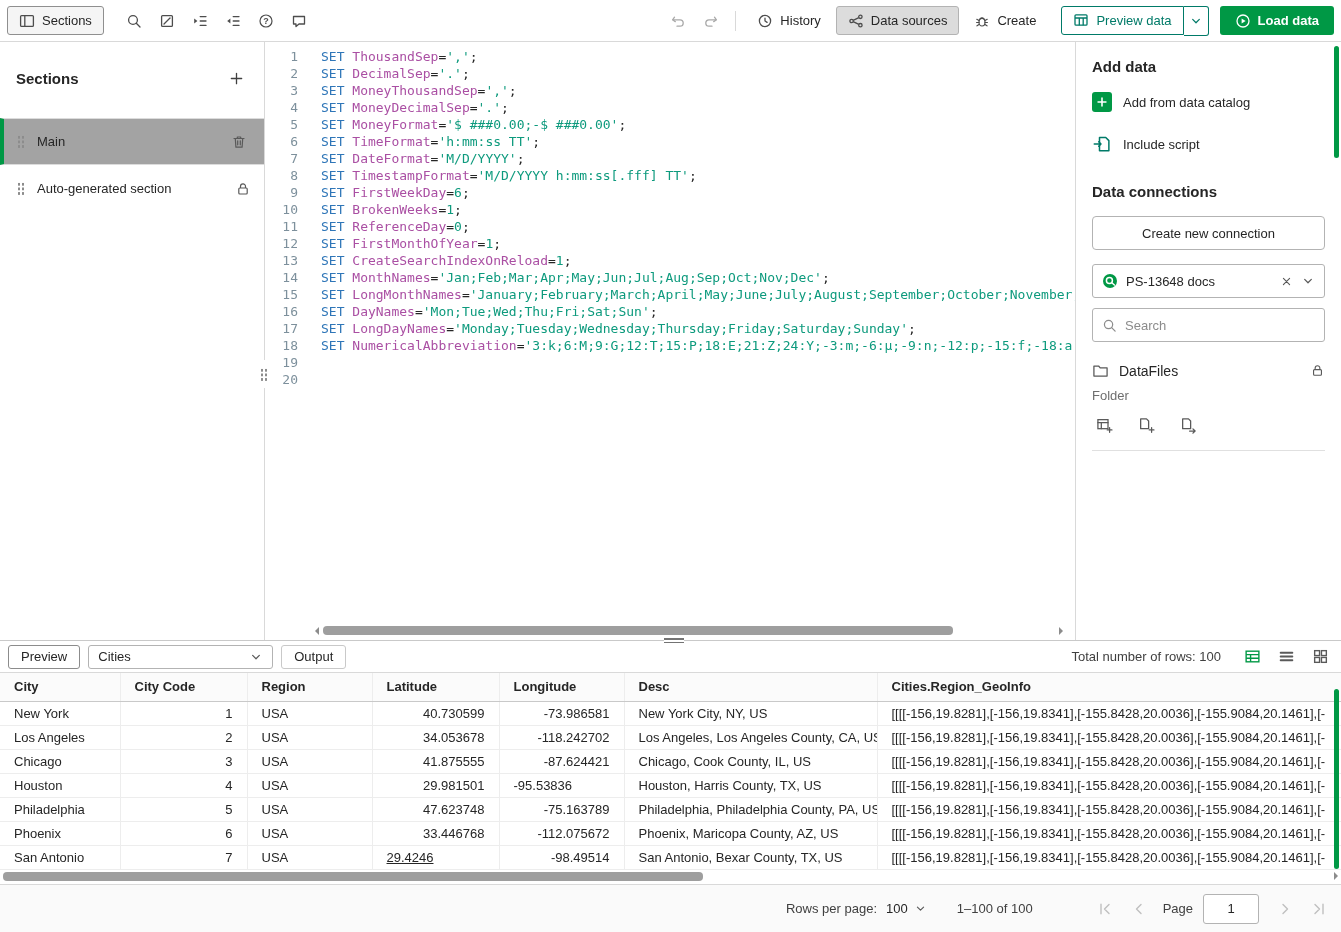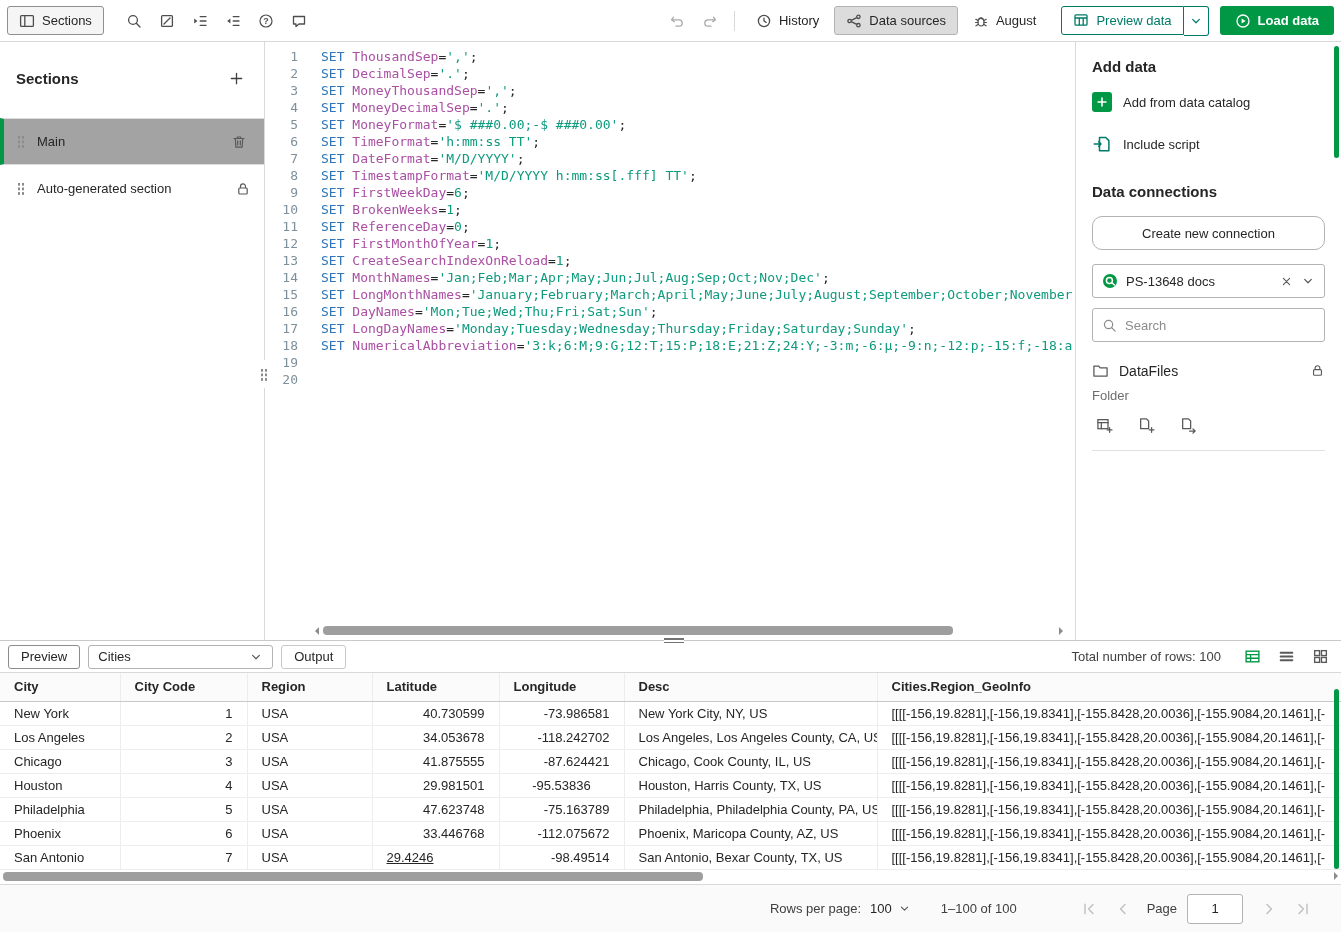--- a/index.html
+++ b/index.html
@@ -57,21 +57,21 @@
   .htrack{flex:1;height:9px;position:relative}
   .hthumb{position:absolute;left:0;top:0;height:9px;width:86%;background:#9e9e9e;border-radius:4px}
 
   
   .rightpanel{width:266px;border-left:1px solid #d9d9d9;padding:16px 16px 0;position:relative;flex:none}
   .rightpanel h2{font-size:15px;font-weight:700;margin-bottom:6px}
   .panel-row{display:flex;align-items:center;gap:11px;padding:11px 0}
   .catalog-plus{width:20px;height:20px;border-radius:3px;background:var(--green);color:#fff;display:flex;align-items:center;justify-content:center;flex:none}
   .teal-ic{color:var(--teal)}
   .dc-title{margin-top:18px}
-  .create-conn{width:100%;height:34px;border:1px solid #b3b3b3;border-radius:10px;background:#fff;margin:10px 0 14px;text-align:center}
+  .create-conn{width:100%;height:34px;border:1px solid #b3b3b3;border-radius:4px;background:#fff;margin:10px 0 14px;text-align:center}
   .conn-select{height:34px;border:1px solid #b3b3b3;border-radius:3px;display:flex;align-items:center;gap:8px;padding:0 9px;margin-bottom:10px}
   .conn-select .conn-name{flex:1;overflow:hidden;white-space:nowrap}
   .conn-select .ic{color:#595959}
   .search-box{height:34px;border:1px solid #b3b3b3;border-radius:3px;display:flex;align-items:center;gap:8px;padding:0 9px;color:#8c8c8c;margin-bottom:20px}
   .search-box input{border:none;outline:none;flex:1;font:inherit;color:#262626;min-width:0;background:transparent}
   .search-box input::placeholder{color:#8c8c8c}
   .conn-item-head{display:flex;align-items:center;gap:10px;font-size:14px}
   .conn-item-head .ic{color:#595959}
   .conn-type{color:#6e6e6e;margin:9px 0 10px}
   .conn-actions{display:flex;gap:18px;padding-bottom:13px;border-bottom:1px solid #e0e0e0}
@@ -95,21 +95,21 @@
   .table-region{height:212px;border-top:1px solid #d9d9d9;position:relative;overflow:hidden}
   table.preview{border-collapse:collapse;table-layout:fixed;width:1341px}
   .preview th{height:28px;font-weight:700;text-align:left;padding:0 14px;border-bottom:1px solid #c9c9c9;border-right:1px solid #ededed;background:#fbfbfb;white-space:nowrap;overflow:hidden}
   .preview td{height:24px;padding:0 14px;border-bottom:1px solid #ededed;border-right:1px solid #ededed;white-space:nowrap;overflow:hidden}
   .preview th:last-child,.preview td:last-child{border-right:none}
   .table-hscroll{position:absolute;left:3px;bottom:3px;width:700px;height:9px;background:#9e9e9e;border-radius:4px}
   .table-tri{position:absolute;right:3px;bottom:4px}
   .table-vscroll{position:absolute;right:2px;top:16px;width:5px;height:180px;background:var(--green);border-radius:3px}
 
   
-  .pagination{height:48px;background:#fafafa;border-top:1px solid #d9d9d9;display:flex;align-items:center;justify-content:flex-end;padding-right:24px;color:#404040}
+  .pagination{height:48px;background:#fafafa;border-top:1px solid #d9d9d9;display:flex;align-items:center;justify-content:flex-end;padding-right:8px;color:#404040}
   .pag-cluster{display:flex;align-items:center;gap:30px}
   .pag-group{display:flex;align-items:center;gap:9px}
   .pag-select{display:flex;align-items:center;gap:6px;color:#262626}
   .pag-select .ic{color:#595959}
   .pag-nav{display:flex;align-items:center;gap:6px;margin-left:28px}
   .pag-nav .icon-btn{width:28px;height:28px;color:#bfbfbf}
   .pag-page-label{margin:0 4px}
   .page-input{width:56px;height:30px;border:1px solid #b3b3b3;border-radius:3px;text-align:center;font:inherit;color:#262626;background:#fff;margin-right:6px}
 </style>
 </head>
@@ -192,21 +192,21 @@
           <path d="M5.2 7.3l5.6-2.7M5.2 8.7l5.6 2.7"></path>
         </svg>
       <span>Data sources</span>
     </button>
     <button class="btn">
       <svg class="ic" width="16" height="16" viewBox="0 0 16 16" fill="none" stroke="currentColor" stroke-width="1.2" stroke-linecap="round">
           <ellipse cx="8" cy="9.2" rx="3" ry="3.8"></ellipse>
           <path d="M6.2 5.8a2.3 2.3 0 0 1 3.6 0"></path>
           <path d="M5 7.5 2.8 6.3M5 9.5H2.6M5 11.5l-2 1.3M11 7.5l2.2-1.2M11 9.5h2.4M11 11.5l2 1.3"></path>
         </svg>
-      <span>August</span>
+      <span>Create</span>
     </button>
 
     <div class="split-btn">
       <button class="btn btn-teal">
         <svg class="ic" width="16" height="16" viewBox="0 0 16 16" fill="none" stroke="currentColor" stroke-width="1.3">
             <rect x="2" y="2.8" width="12" height="10.4" rx="1"></rect>
             <path d="M2 6h12M6.3 6v7.2M10.2 6v7.2"></path>
           </svg>
         <span>Preview data</span>
       </button>
@@ -473,21 +473,21 @@
             <td style="text-align: right;">41.875555</td>
             <td style="text-align: right;">-87.624421</td>
             <td style="text-align: left;">Chicago, Cook County, IL, US</td>
             <td style="text-align: left;">[[[[-156,19.8281],[-156,19.8341],[-155.8428,20.0036],[-155.9084,20.1461],[-</td>
           </tr>
           <tr>
             <td style="text-align: left;">Houston</td>
             <td style="text-align: right;">4</td>
             <td style="text-align: left;">USA</td>
             <td style="text-align: right;">29.981501</td>
-            <td style="text-align: center;">-95.53836</td>
+            <td style="text-align: left;">-95.53836</td>
             <td style="text-align: left;">Houston, Harris County, TX, US</td>
             <td style="text-align: left;">[[[[-156,19.8281],[-156,19.8341],[-155.8428,20.0036],[-155.9084,20.1461],[-</td>
           </tr>
           <tr>
             <td style="text-align: left;">Philadelphia</td>
             <td style="text-align: right;">5</td>
             <td style="text-align: left;">USA</td>
             <td style="text-align: right;">47.623748</td>
             <td style="text-align: right;">-75.163789</td>
             <td style="text-align: left;">Philadelphia, Philadelphia County, PA, US</td>

